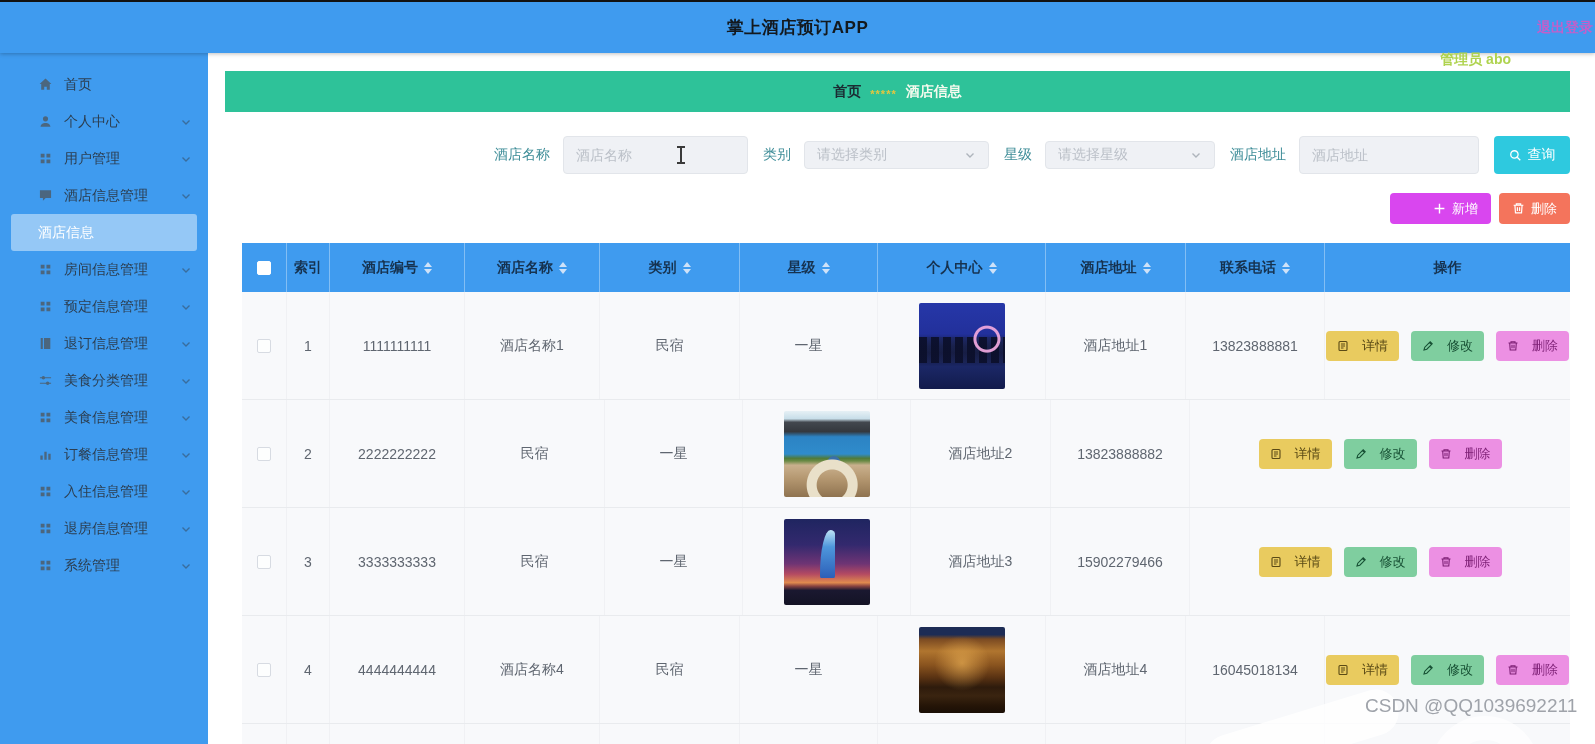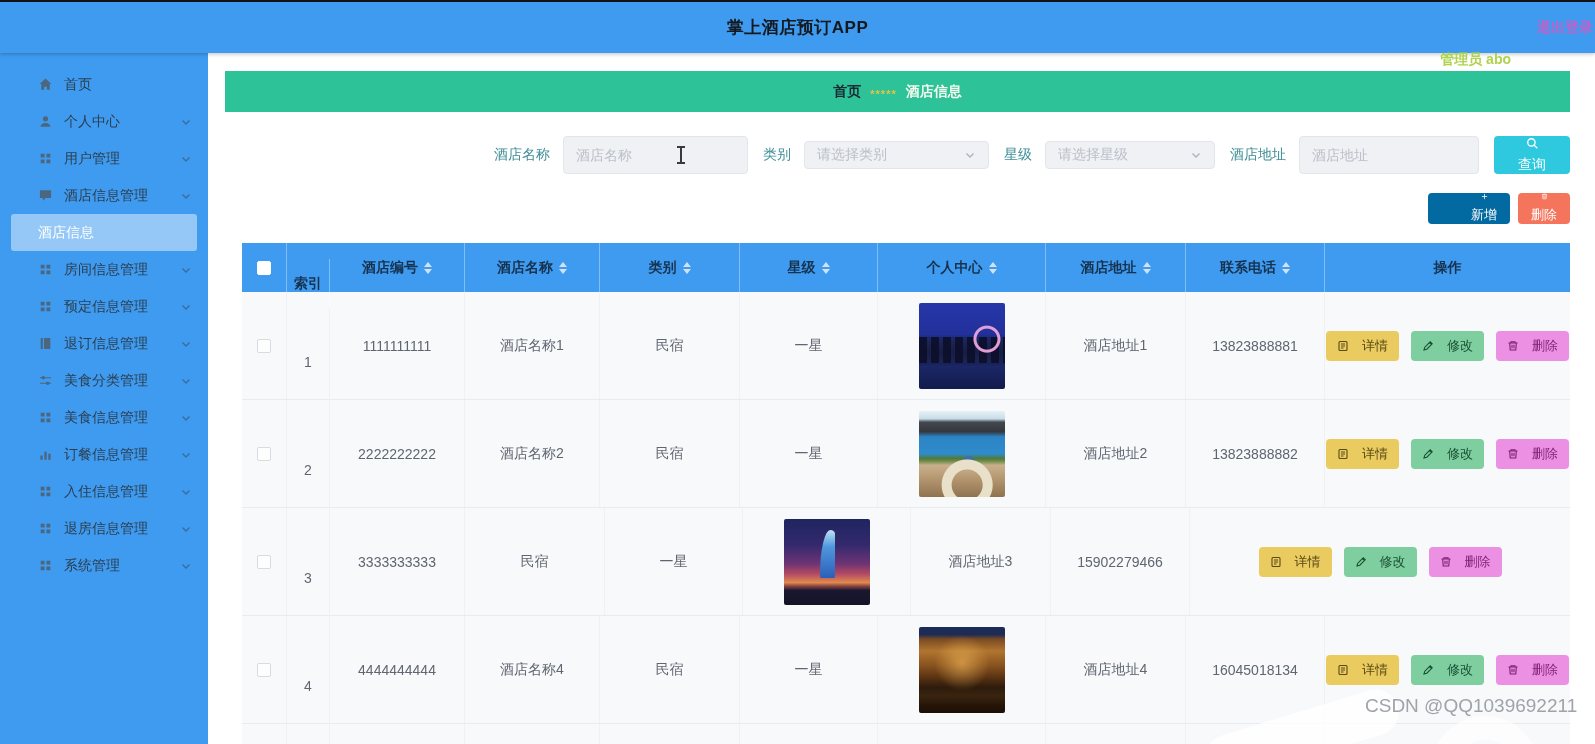--- a/index.html
+++ b/index.html
@@ -51,43 +51,43 @@
               margin-right:15px; cursor:pointer; }
   .f-select .sel-text { flex:1; }
   .sel-chev { width:12px; height:12px; color:#AEB4BC; display:flex; }
   .sel-chev svg { width:100%; height:100%; }
   .ibeam { position:absolute; left:117px; top:11px; width:2px; height:16px; background:#3A3A3A; }
   .ibeam::before, .ibeam::after { content:""; position:absolute; left:-3px; width:8px; height:2px; background:#3A3A3A; }
   .ibeam::before { top:-1px; } .ibeam::after { bottom:-1px; }
 
   .btn { height:38px; border:none; border-radius:4px; color:#fff; font-size:14px; cursor:pointer;
          display:inline-flex; align-items:center; gap:6px; padding:0 14px;
-         font-family:"Liberation Sans","DejaVu Sans",sans-serif;flex-direction:column; }
+         font-family:"Liberation Sans","DejaVu Sans",sans-serif; }
   .btn svg { width:13px; height:13px; }
   .btn-search { background:#2EC9DF; width:76px; justify-content:center; }
 
   
   .toolbar { position:absolute; left:225px; top:193px; width:1345px; display:flex;
              justify-content:flex-end; gap:8px; }
   .btn-sm { height:31px; font-size:13px; padding:0 13px; }
-  .btn-add { background:#0369a1;padding-left:43px; }
+  .btn-add { background:#d946ef;padding-left:43px; }
   .btn-danger { background:#F4745C; }
 
   
   .table { position:absolute; left:242px; top:243px; width:1328px; z-index:1; }
   .thead { display:flex; height:49px; background:#3F9BEF; }
   .th { display:flex; align-items:center; justify-content:center; height:100%;
         color:#16324F; font-weight:bold; font-size:14px; border-right:1px solid rgba(255,255,255,.35); }
   .th:last-child { border-right:none; }
   .tr { display:flex; height:108px; background:#F8F9FB; border-bottom:1px solid #E9EBEE; }
   .tr-partial { height:21px; border-bottom:none; }
   .td { display:flex; align-items:center; justify-content:center; height:100%;
         color:#5F6670; font-size:14px; border-right:1px solid #F0F1F4; }
   .td:last-child { border-right:none; }
-  .col-cb{width:45px;} .col-idx{width:43px;margin-top:16px;} .col-no{width:135px;} .col-name{width:135px;}
+  .col-cb{width:45px;} .col-idx{width:43px;} .col-no{width:135px;} .col-name{width:135px;}
   .col-cat{width:140px;} .col-star{width:138px;} .col-img{width:168px;} .col-addr{width:140px;}
   .col-phone{width:139px;} .col-op{flex:1;}
 
   .sort { display:inline-flex; flex-direction:column; gap:2px; margin-left:6px; }
   .sort i { width:0; height:0; border-left:4px solid transparent; border-right:4px solid transparent; }
   .sort .up { border-bottom:5px solid #CFE2F8; }
   .sort .dn { border-top:5px solid #CFE2F8; }
 
   .cb { width:14px; height:14px; border-radius:2px; background:#FDFEFE; border:1px solid #D7DBE2;
         display:inline-block; cursor:pointer; }
@@ -469,21 +469,20 @@
       </div>
         </div>
     </div>
 
     <div class="tr">
       <div class="td col-cb">
           <span class="cb"></span>
         </div>
       <div class="td col-idx">2</div>
       <div class="td col-no">2222222222</div>
-      <div class="td col-name">酒店名称2</div>
       <div class="td col-cat">民宿</div>
       <div class="td col-star">一星</div>
       <div class="td col-img">
           <div class="hotel-img img-2"></div>
         </div>
       <div class="td col-addr">酒店地址2</div>
       <div class="td col-phone">13823888882</div>
       <div class="td col-op">
           <div class="op-group">
         <button class="abtn abtn-detail">

